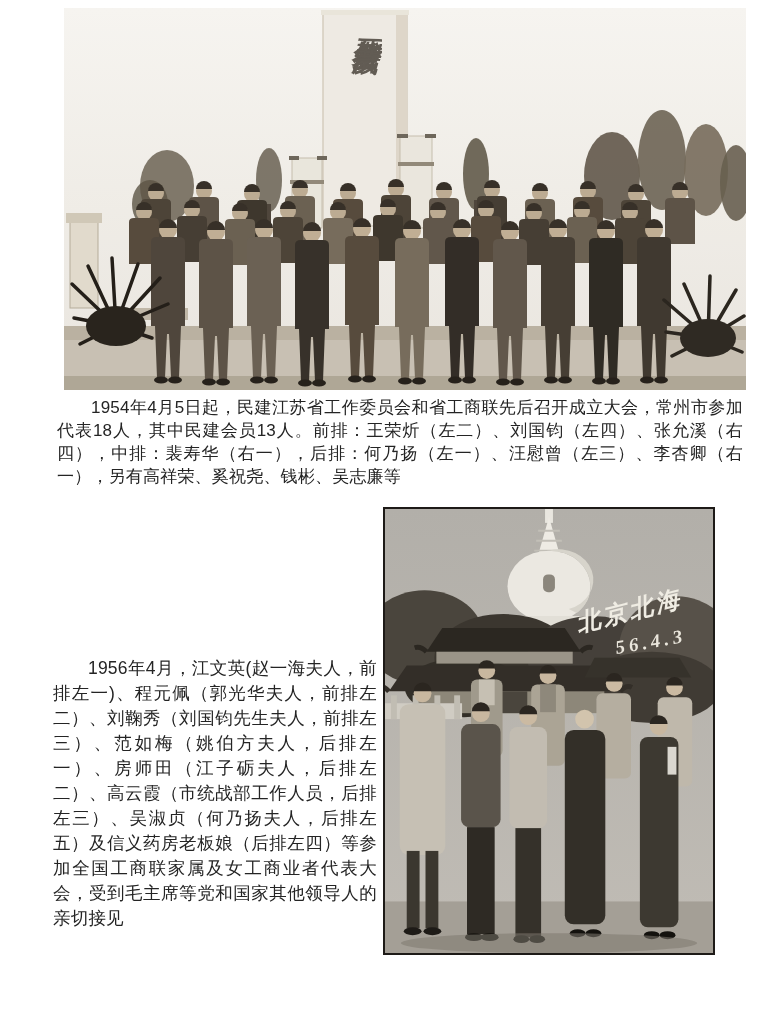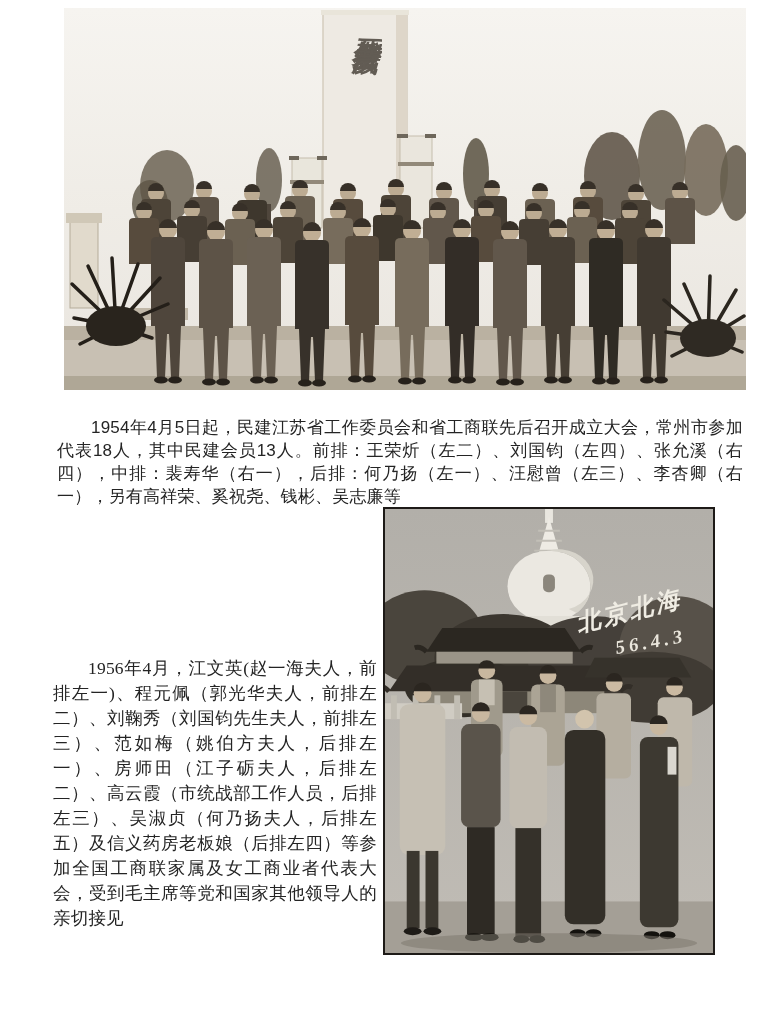--- a/index.html
+++ b/index.html
@@ -15,21 +15,21 @@
   .photo1 svg{display:block;width:100%;height:100%;}
   .monument-inscription{
     position:absolute;left:281px;top:10px;height:176px;width:36px;
     writing-mode:vertical-rl;text-orientation:upright;
     font-family:"Liberation Serif","DejaVu Serif",serif;font-style:italic;font-weight:700;
     font-size:26px;line-height:36px;color:#4f4941;opacity:.88;
     transform:rotate(2deg);letter-spacing:2px;user-select:none;
   }
   
   .caption-1954{
-    position:absolute;left:57px;top:416px;width:686px;
+    position:absolute;left:57px;top:396px;width:686px;
     font-size:17px;line-height:23px;text-align:justify;text-indent:2em;
     color:#242424;letter-spacing:.2px;margin:0;
   }
   
   .photo2{
     position:absolute;left:383px;top:507px;width:332px;height:448px;
     box-sizing:border-box;border:2px solid #1d1a17;background:#b5b2ac;overflow:hidden;
   }
   .photo2 svg{display:block;width:100%;height:100%;}
   .hand-location{
@@ -41,21 +41,21 @@
   .hand-date{
     position:absolute;left:230px;top:122px;
     font-family:"Liberation Serif","DejaVu Serif",serif;font-style:italic;font-weight:700;
     font-size:19px;color:#eae6dc;transform:rotate(-10deg);letter-spacing:4px;
     white-space:nowrap;user-select:none;
   }
   
   .caption-1956{
     position:absolute;left:53px;top:656px;width:324px;
     font-size:17.5px;line-height:25px;text-align:justify;text-indent:2em;
-    color:#242424;letter-spacing:.2px;margin:0;font-family:Liberation Serif, serif;
+    color:#242424;letter-spacing:.2px;margin:0;
   }
 </style>
 </head>
 <body>
 
 <div class="page">
 
   <figure class="photo1" style="margin:0">
     <svg viewBox="0 0 682 382" preserveAspectRatio="none">
       <defs>

